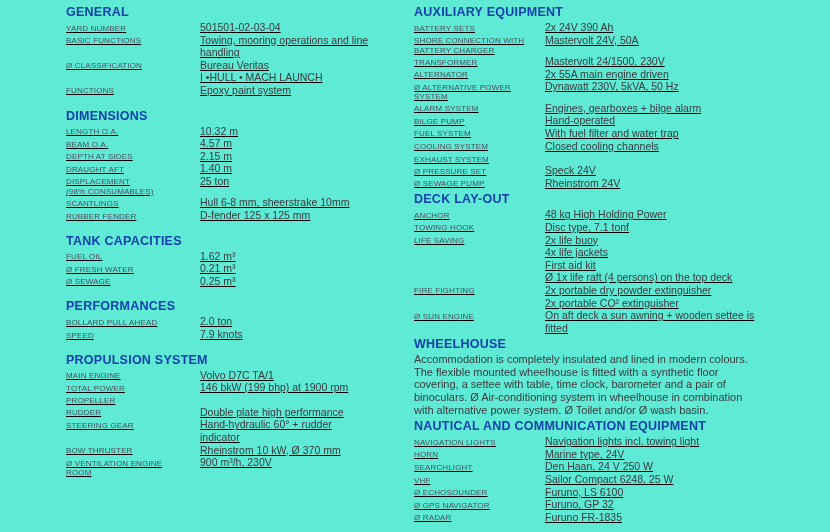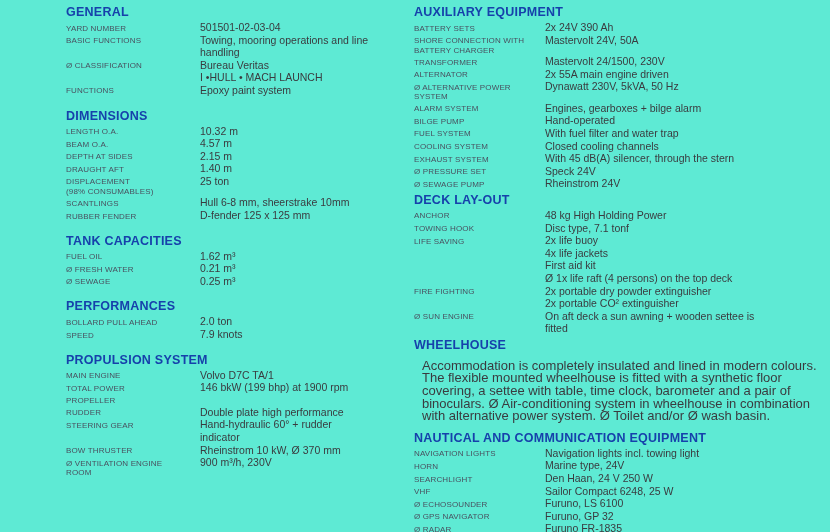--- a/index.html
+++ b/index.html
@@ -8,28 +8,28 @@
        -webkit-font-smoothing:antialiased;}
   .page{position:relative;width:830px;height:532px;background:#5eead4;}
   .col{position:absolute;top:5px;}
   .col-left{left:66px;width:336px;}
   .col-right{left:414px;width:412px;}
   section{margin:0;}
   .col-left section{margin-bottom:12px;}
   .col-right section{margin-bottom:3px;}
   .sec-title{font-size:12.5px;font-weight:bold;color:#1641ab;
              letter-spacing:.25px;margin:0 0 2px 0;line-height:14px;}
-  .row{display:flex;align-items:flex-start;}
+  .row{display:flex;align-items:flex-start;text-decoration:underline;}
   .lbl{flex:none;width:134px;font-size:8px;line-height:9.5px;
        color:#49505f;letter-spacing:.15px;padding-top:2.5px;
        white-space:pre-line;}
   .col-right .lbl{width:131px;}
   .val{flex:1;font-size:10.5px;line-height:12.6px;color:#3a3b3f;
        white-space:pre-line;}
-  .para{margin:8px;font-size:13px;line-height:12.6px;color:#3a3b3f;
+  .para{margin:0;font-size:11px;line-height:12.6px;color:#3a3b3f;
         white-space:pre-line;}
 </style>
 </head>
 <body>
 
 <div class="page">
 
   <div class="col col-left">
 
     <section>
@@ -187,21 +187,20 @@
       <div class="row">
         <div class="lbl">FUEL SYSTEM</div>
         <div class="val">With fuel filter and water trap</div>
       </div>
       <div class="row">
         <div class="lbl">COOLING SYSTEM</div>
         <div class="val">Closed cooling channels</div>
       </div>
       <div class="row">
         <div class="lbl">EXHAUST SYSTEM</div>
-        <div class="val">With 45 dB(A) silencer, through the stern</div>
       </div>
       <div class="row">
         <div class="lbl">Ø PRESSURE SET</div>
         <div class="val">Speck 24V</div>
       </div>
       <div class="row">
         <div class="lbl">Ø SEWAGE PUMP</div>
         <div class="val">Rheinstrom 24V</div>
       </div>
     </section>

